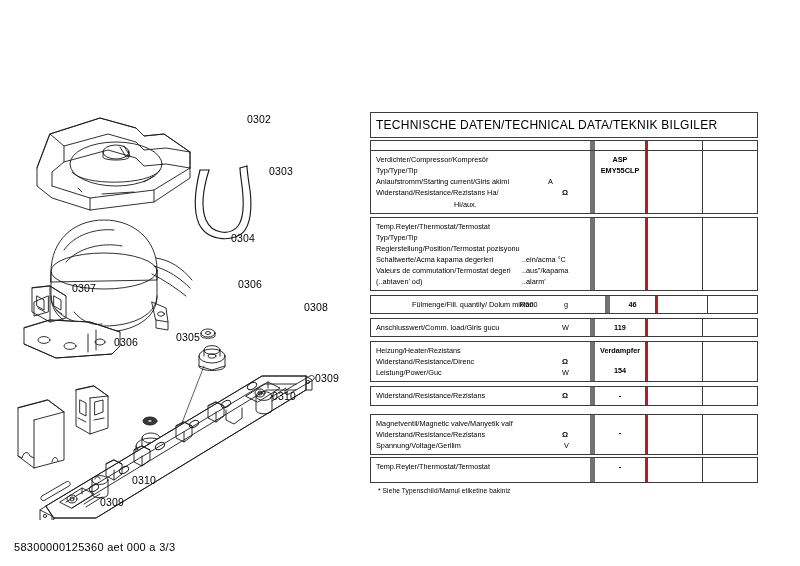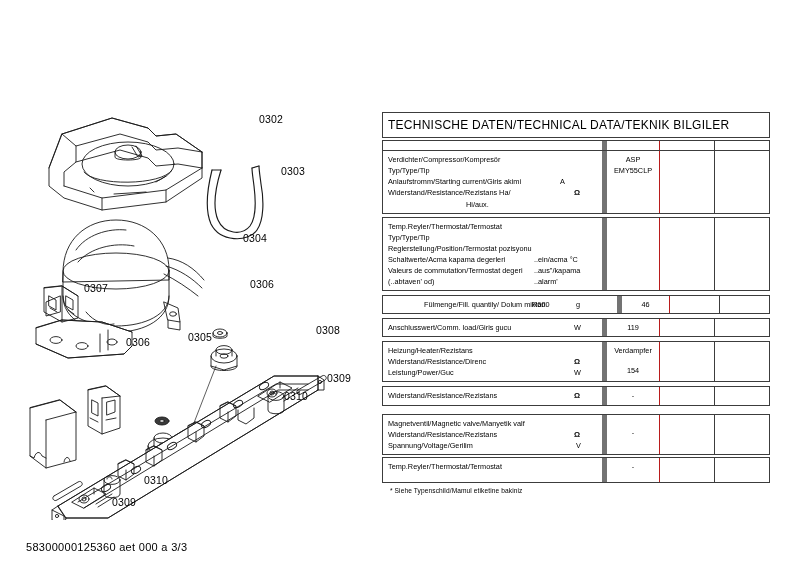--- a/index.html
+++ b/index.html
@@ -12,21 +12,21 @@
     height: 566px;
     position: relative;
     font-family: "Liberation Sans", sans-serif;
     color: #000000;
     overflow: hidden;
   }
 
   
   #page {
     position: absolute;
-    left: 16px; top: 0;
+    left: 4px; top: 0;
     width: 748px; height: 566px;
   }
 
   
   #diagram {
     position: absolute;
     left: 0; top: 90px;
     width: 360px; height: 430px;
   }
   #diagram svg { display: block; }
@@ -68,23 +68,24 @@
   .c-desc {
     width: 224px;
     box-sizing: border-box;
     border-right: 5px solid #737373;
     padding: 3px 4px 3px 5px;
     position: relative;
   }
   .c-v1 {
     width: 53px;
     box-sizing: border-box;
-    border-right: 1px solid #b91c1c;
+    border-right: 3px solid #b91c1c;
     text-align: center;
     padding: 3px 2px;
+    font-weight: bold;
   }
   .c-v2 {
     width: 55px;
     box-sizing: border-box;
     border-right: 1px solid #3c3c3c;
     padding: 3px 2px;
   }
   .c-v3 {
     width: 54px;
     box-sizing: border-box;
@@ -345,21 +346,21 @@
       </g>
     </svg>
 
     <div class="plabel" style="left:243px; top:23px;">0302</div>
     <div class="plabel" style="left:265px; top:75px;text-align:right;">0303</div>
     <div class="plabel" style="left:227px; top:142px;">0304</div>
     <div class="plabel" style="left:234px; top:188px;">0306</div>
     <div class="plabel" style="left:68px;  top:192px;">0307</div>
     <div class="plabel" style="left:110px; top:246px;">0306</div>
     <div class="plabel" style="left:172px; top:241px;">0305</div>
-    <div class="plabel" style="left:300px; top:211px;margin-top:23px;">0308</div>
+    <div class="plabel" style="left:300px; top:211px;">0308</div>
     <div class="plabel" style="left:311px; top:282px;">0309</div>
     <div class="plabel" style="left:268px; top:300px;">0310</div>
     <div class="plabel" style="left:128px; top:384px;">0310</div>
     <div class="plabel" style="left:96px;  top:406px;">0309</div>
   </div>
 
   <div id="tdtable">
 
     <div class="tbl-block">
       <div class="tbl-title">TECHNISCHE DATEN/TECHNICAL DATA/TEKNIK BILGILER</div>

